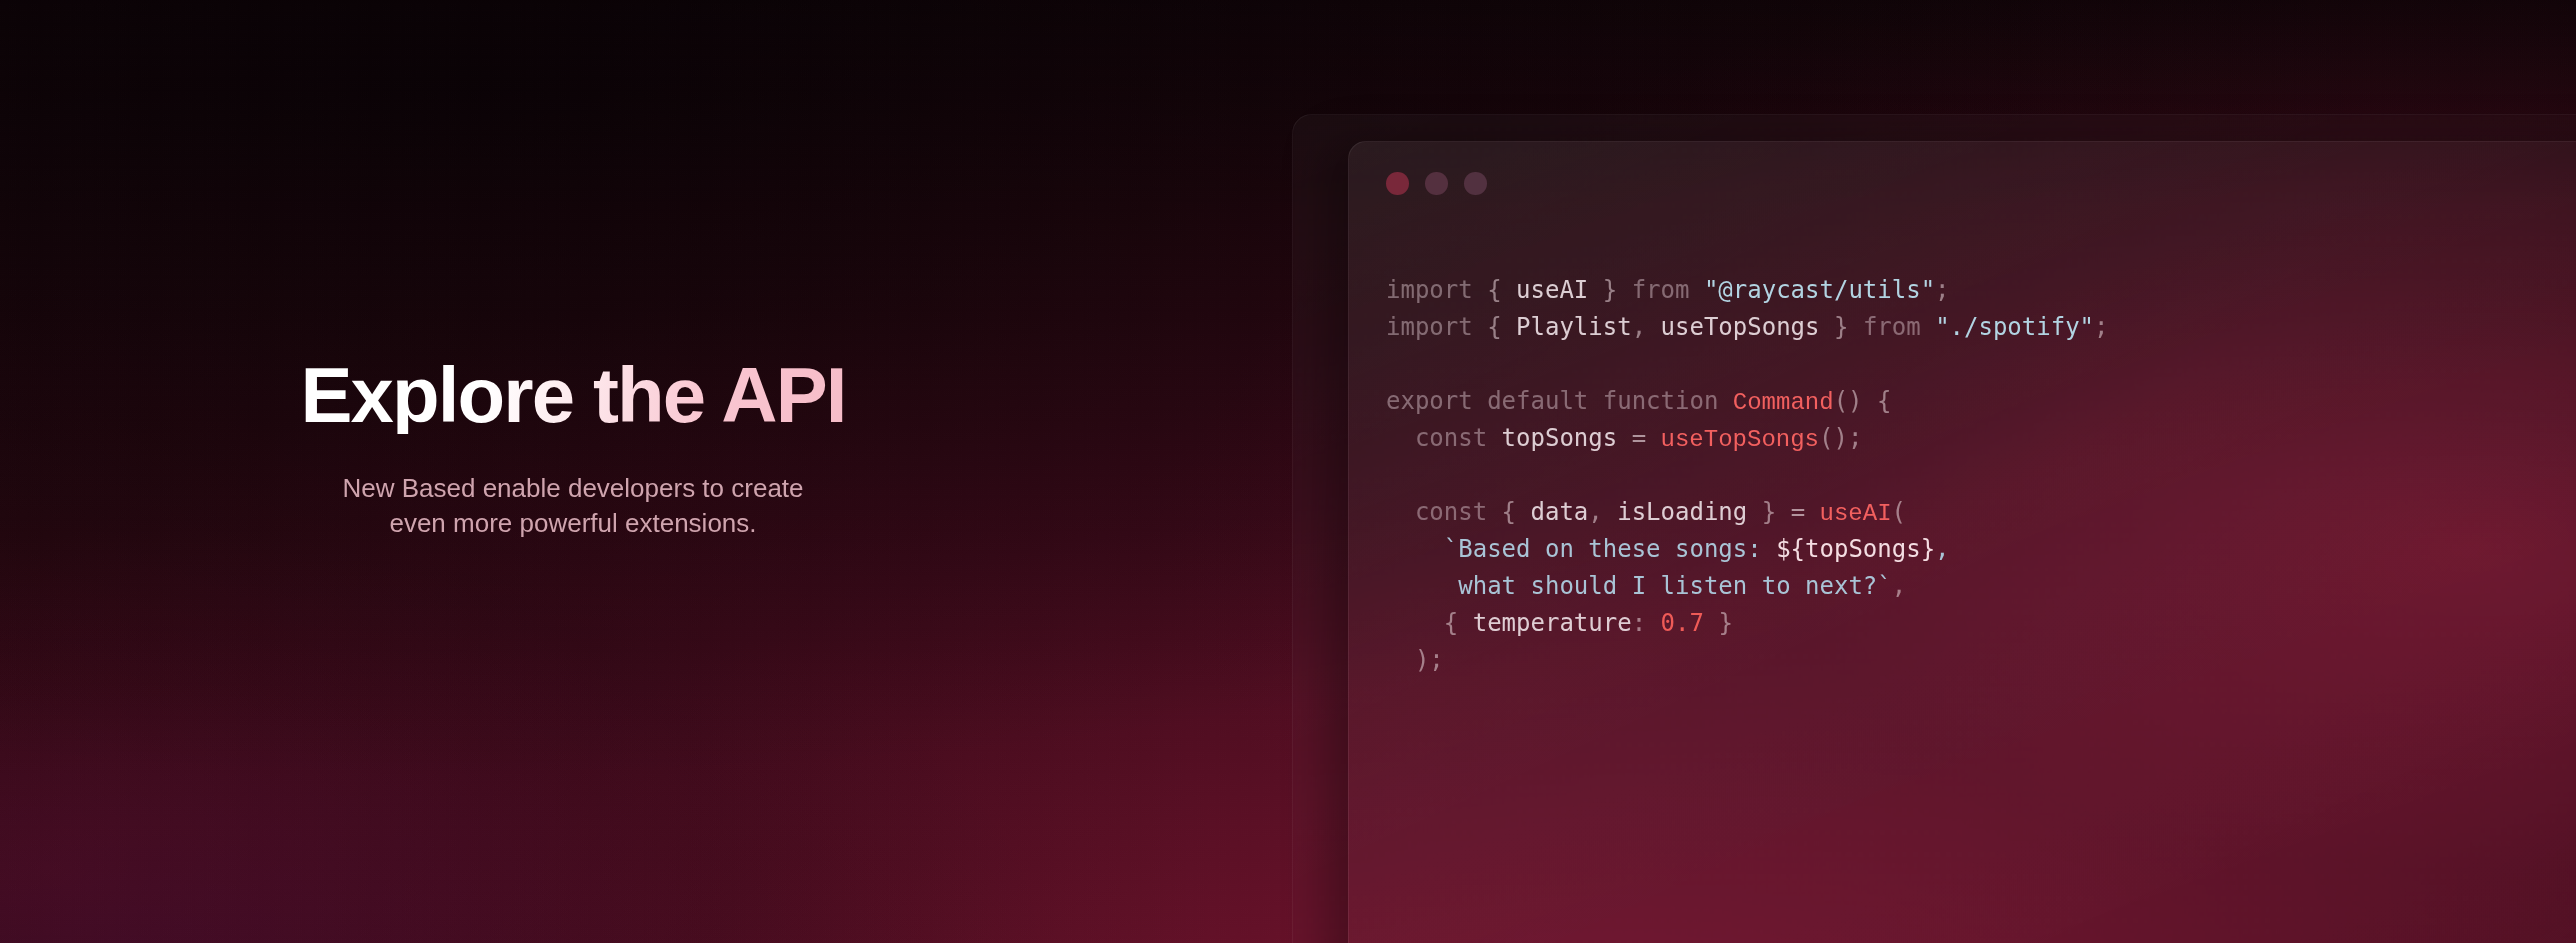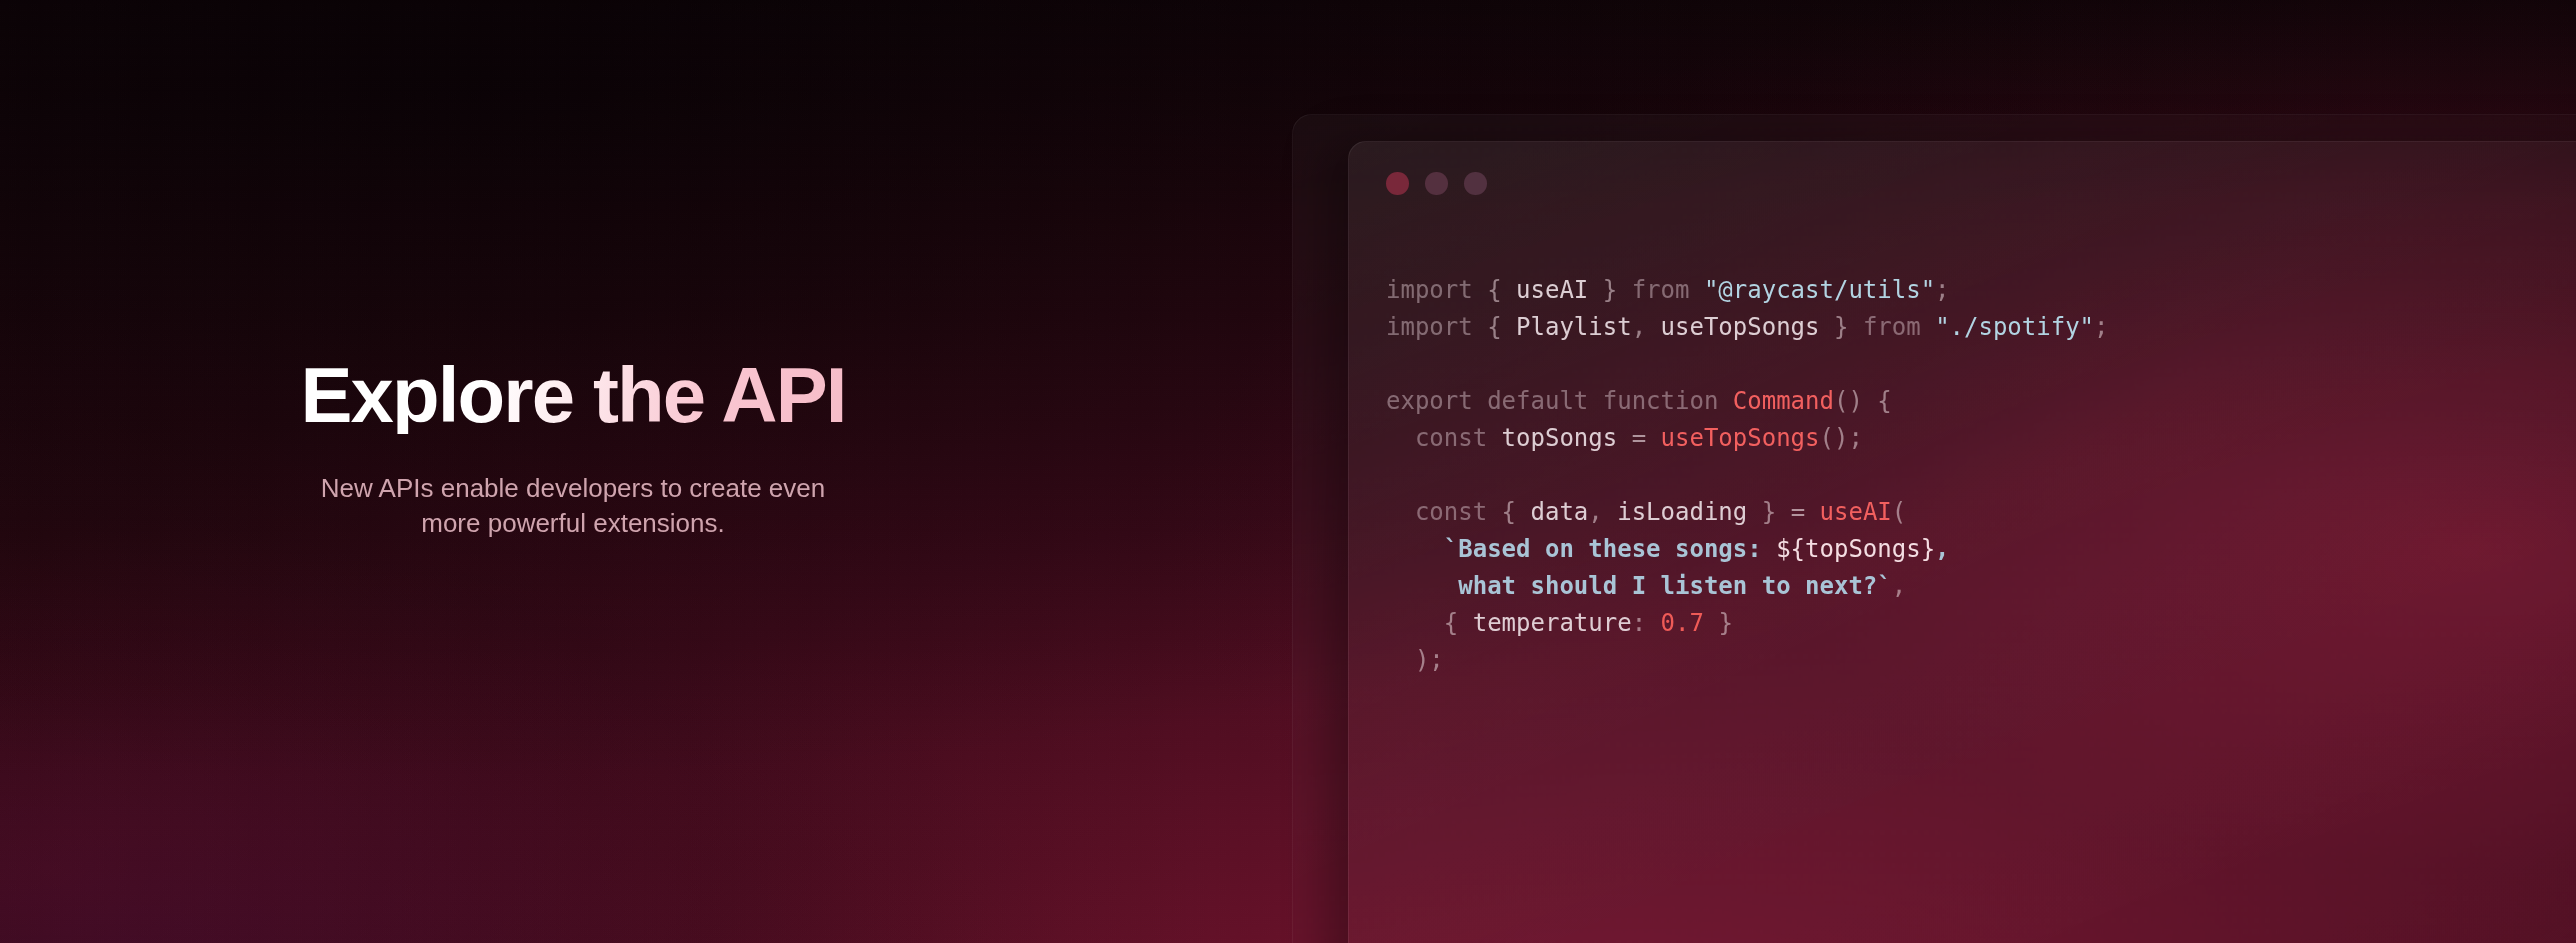--- a/index.html
+++ b/index.html
@@ -133,41 +133,41 @@
     letter-spacing:0px;
   }
   .code .ln { display:block; height:37px; }
   .code .ln.blank { height:37px; }
 
   
   .kw   { color:rgba(224,205,211,0.46); }
   .id   { color:rgba(238,226,231,0.90); }
   .pun  { color:rgba(224,205,211,0.58); }
   .str  { color:#b2d4e2; }
-  .fn   { color:#f2605f; }
+  .fn   { color:#f2605f;font-family:Liberation Mono, monospace; }
   .num  { color:#ef5b57; }
-  .tmpl { color:#a9c4d6;font-weight:bold; }
+  .tmpl { color:#a9c4d6; }
   .interp { color:#f4dde2;margin-top:19px; }
   .op   { color:rgba(230,214,220,0.66); }
 </style>
 </head>
 <body>
 
 <div class="stage">
 
   <div class="bg-base"></div>
   <div class="bg-glow-right"></div>
   <div class="bg-glow-left"></div>
   <div class="bg-purple"></div>
   <div class="bg-vignette"></div>
   <div class="bg-noise"></div>
 
   <div class="hero">
     <h1 class="hero-title">Explore the API</h1>
-    <p class="hero-sub">New APIs enable developers to create even more powerful extensions.</p>
+    <p class="hero-sub">New Based enable developers to create even more powerful extensions.</p>
   </div>
 
   <div class="outer-panel"></div>
 
   <div class="code-card">
 
     <div class="titlebar">
       <span class="dot dot-close"></span>
       <span class="dot dot-min"></span>
       <span class="dot dot-max"></span>

